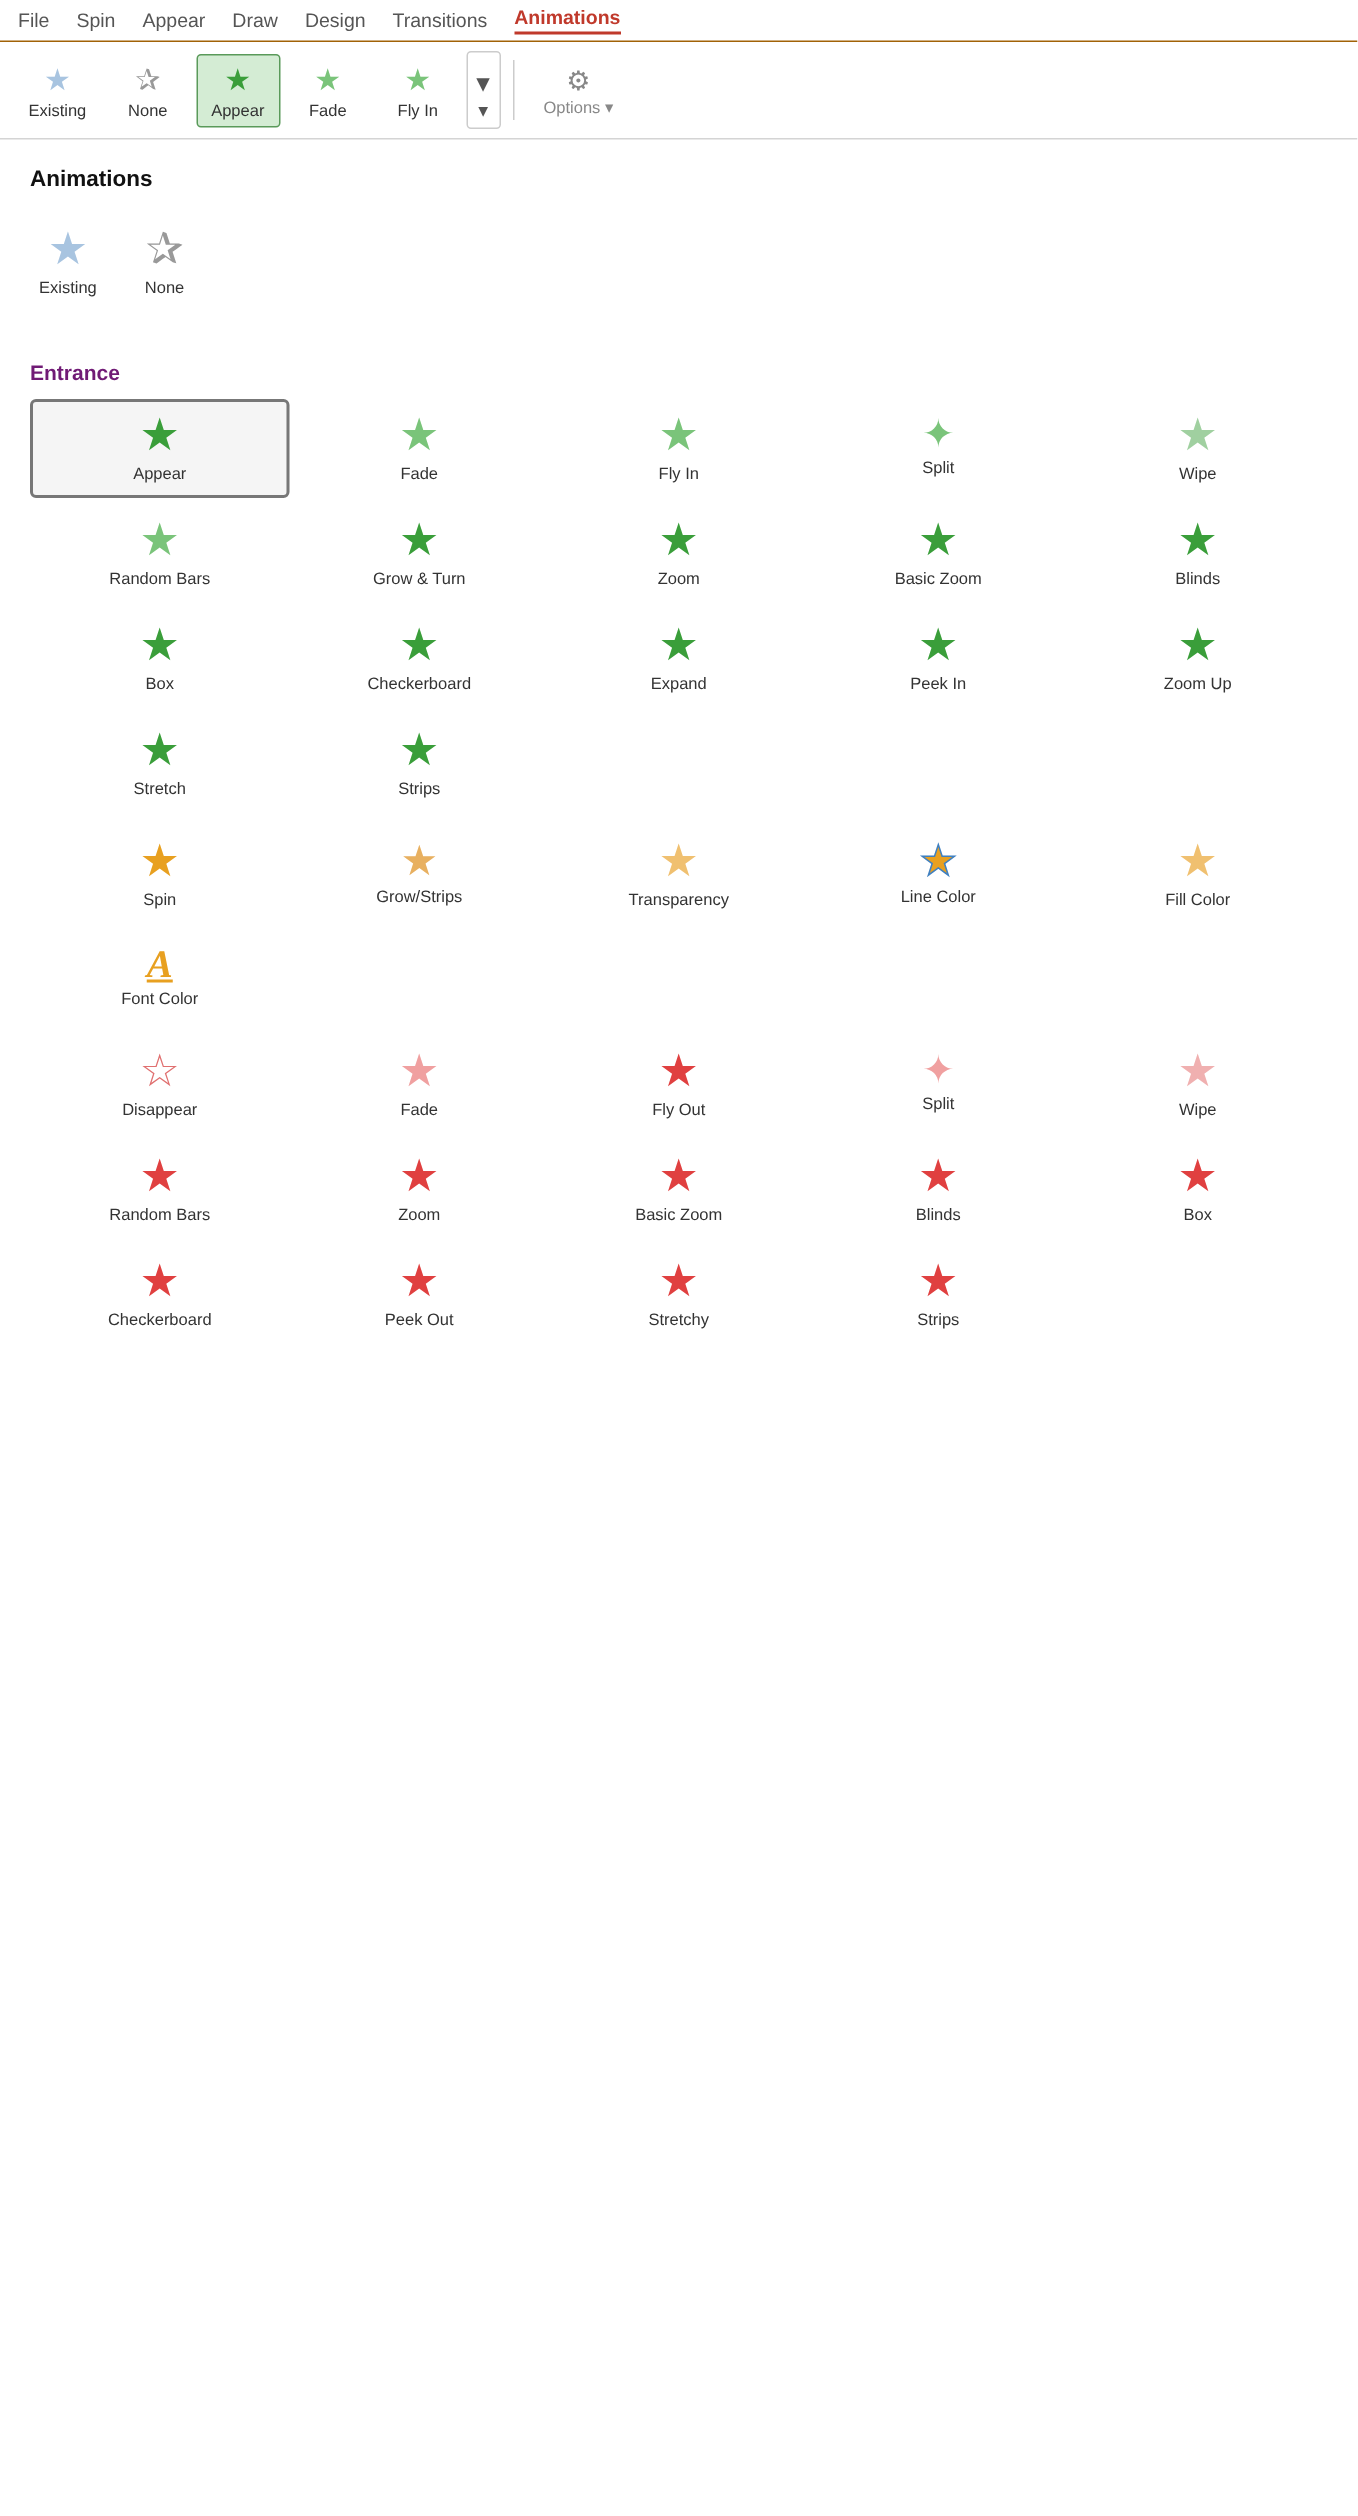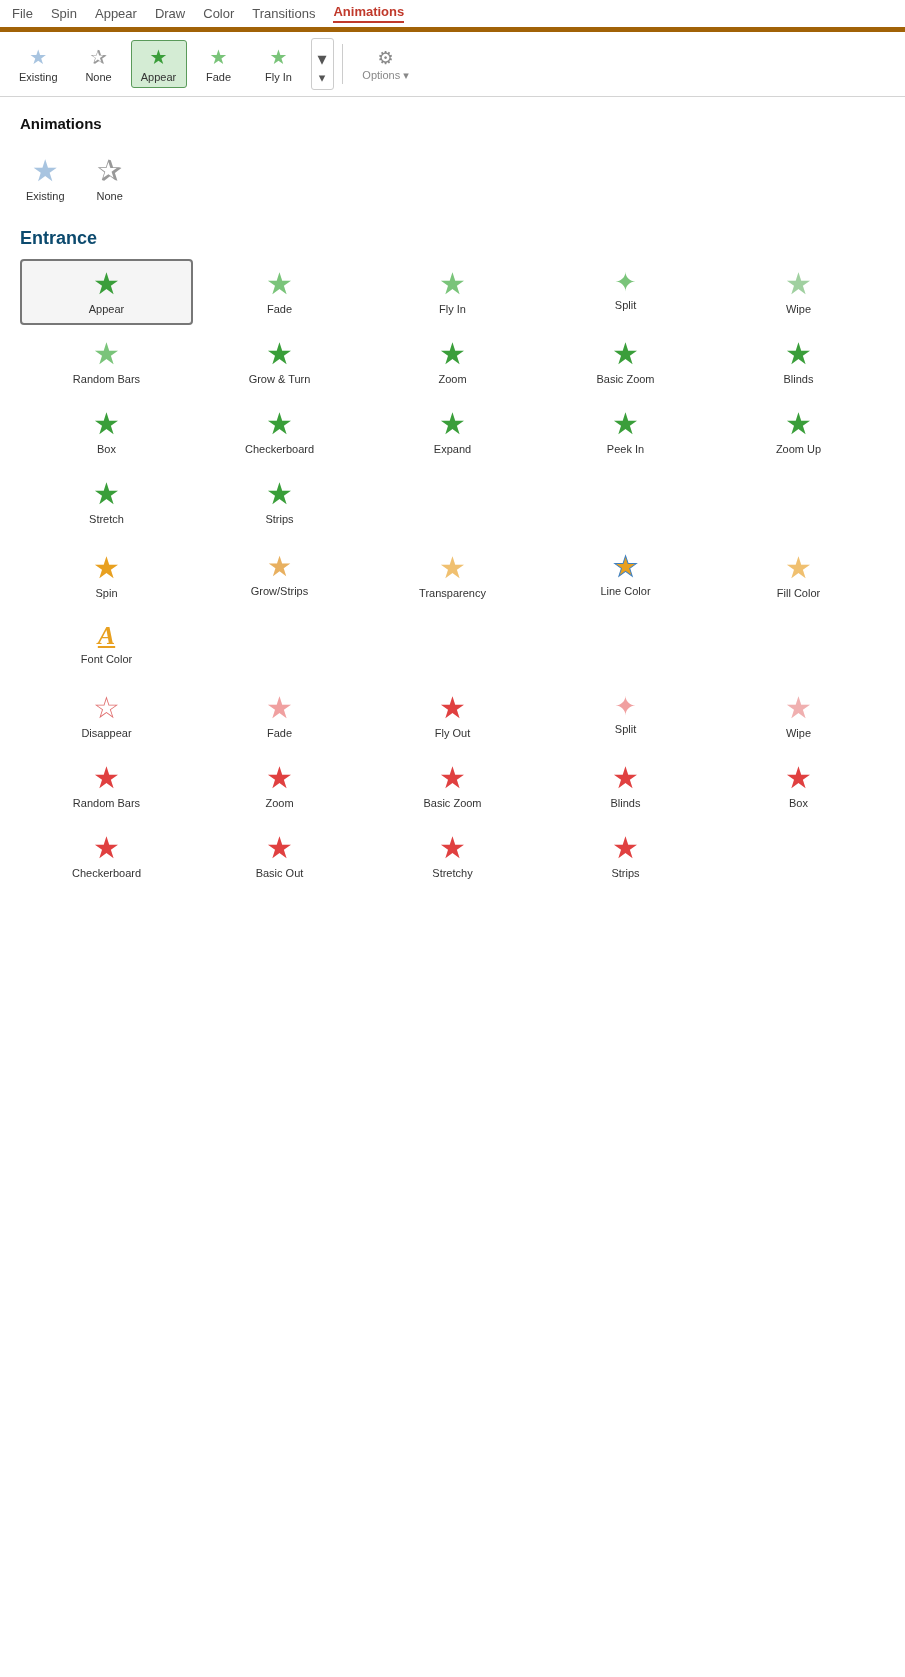--- a/index.html
+++ b/index.html
@@ -11,21 +11,21 @@
       font-size: 13px;
       color: #222;
     }
 
     
     .menu-bar {
       display: flex;
       align-items: center;
       padding: 4px 12px;
       background: #fff;
-      border-bottom: 5px solid #a16207;
+      border-bottom: 1px solid #a16207;
       gap: 18px;
     }
     .menu-bar span {
       color: #555;
       font-size: 13px;
       cursor: pointer;
     }
     .menu-bar .active-tab {
       color: #C0392B;
       font-weight: 600;
@@ -104,25 +104,25 @@
 
     .section-title {
       font-size: 15px;
       font-weight: 700;
       color: #111;
       margin-bottom: 14px;
       margin-top: 4px;
     }
 
     .sub-section-title {
-      font-size: 18px;
+      font-size: 14px;
       font-weight: 700;
-      color: #0c4a6e;
+      color: #701a75;
       margin-bottom: 10px;
-      margin-top: 16px;
+      margin-top: 32px;
     }
 
     .animation-grid {
       display: grid;
       grid-template-columns: repeat(5, 1fr);
       gap: 4px 0;
       margin-bottom: 8px;
     }
 
     .anim-item {
@@ -162,21 +162,21 @@
     .star-orange { color: #e8a020; }
   </style>
 </head>
 <body>
 
 <div class="menu-bar">
   <span>File</span>
   <span>Spin</span>
   <span>Appear</span>
   <span>Draw</span>
-  <span>Color</span>
+  <span>Design</span>
   <span>Transitions</span>
   <span class="active-tab">Animations</span>
 </div>
 
 <div class="ribbon">
   <div class="ribbon-btn">
     <span class="star-icon star-existing">★</span>
     <span>Existing</span>
   </div>
   <div class="ribbon-btn">
@@ -368,21 +368,21 @@
       <span class="anim-star" style="color:#e04040;">★</span>
       <span class="anim-label">Box</span>
     </div>
 
     <div class="anim-item">
       <span class="anim-star" style="color:#e04040;">★</span>
       <span class="anim-label">Checkerboard</span>
     </div>
     <div class="anim-item">
       <span class="anim-star" style="color:#e04040;">★</span>
-      <span class="anim-label">Basic Out</span>
+      <span class="anim-label">Peek Out</span>
     </div>
     <div class="anim-item">
       <span class="anim-star" style="color:#e04040;">★</span>
       <span class="anim-label">Stretchy</span>
     </div>
     <div class="anim-item">
       <span class="anim-star" style="color:#e04040;">★</span>
       <span class="anim-label">Strips</span>
     </div>
   </div>

